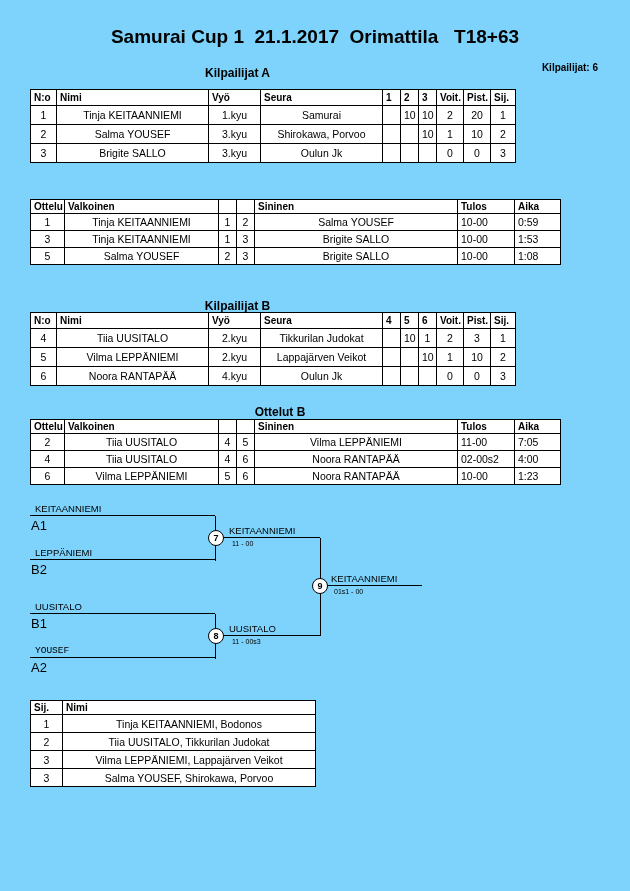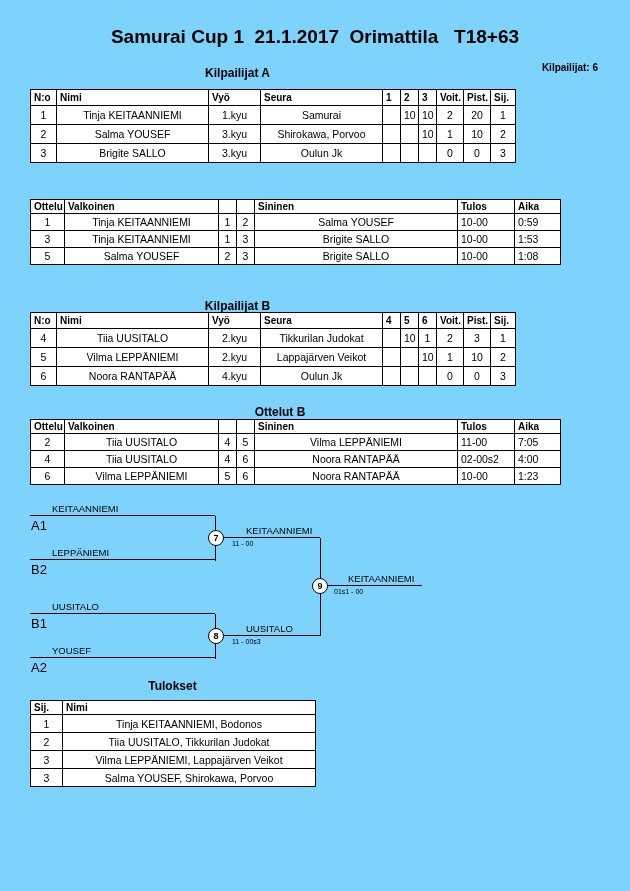--- a/index.html
+++ b/index.html
@@ -19,21 +19,21 @@
   td { font-size:10.5px; }
   .k-table th { height:16px; }  .k-table td { height:19px; }
   .o-table th { height:14px;margin-top:10px; }  .o-table td { height:17px; }
   .t-table th { height:14px; }  .t-table td { height:18px; }
   .tc { text-align:center; }
   .tl { text-align:center; }
   .tr2 { text-align:left; padding-right:5px; }
 
   
   .slot { position:absolute; height:15px; border-bottom:1px solid #000; }
-  .slot-name { position:absolute; left:5px; bottom:1px; font-size:9.5px; white-space:nowrap;margin-left:17px; }
+  .slot-name { position:absolute; left:5px; bottom:1px; font-size:9.5px; white-space:nowrap; }
   .seed { position:absolute; font-size:13px; }
   .vline { position:absolute; width:0; border-left:1px solid #000; }
   .mcircle { position:absolute; width:16px; height:16px; border:1px solid #000; border-radius:50%;
              background:#fff; text-align:center; line-height:14px; font-size:9px; font-weight:bold; z-index:2; }
   .score { position:absolute; font-size:7px; white-space:nowrap; }
 </style>
 </head>
 <body>
 
 <div class="page">
@@ -296,33 +296,32 @@
   <div class="slot" style="left:326px; top:571px; width:96px;">
     <span class="slot-name">KEITAANNIEMI</span>
   </div>
   <div class="score" style="left:334px; top:588px;">01s1 - 00</div>
 
   <div class="slot" style="left:30px; top:599px; width:185px;">
     <span class="slot-name">UUSITALO</span>
   </div>
   <div class="seed" style="left:31px; top:616px;">B1</div>
 
-  <div class="slot" style="left:30px; top:643px; width:185px;">
+  <div class="slot" style="left:30px; top:643px; width:185px;font-family:Liberation Mono, monospace;">
     <span class="slot-name">YOUSEF</span>
   </div>
   <div class="seed" style="left:31px; top:660px;">A2</div>
 
   <div class="vline" style="left:215px; top:614px; height:45px;"></div>
   <div class="mcircle" style="left:208px; top:628px;">8</div>
   <div class="slot" style="left:224px; top:621px; width:96px;">
     <span class="slot-name">UUSITALO</span>
   </div>
   <div class="score" style="left:232px; top:638px;">11 - 00s3</div>
 
-  <div class="sec-heading" style="left:30px; top:679px; width:285px;">Tulokset</div>
   <table class="t-table" style="left:30px; top:700px; width:285px;">
     <colgroup>
       <col style="width:32px">
         <col style="width:253px">
     </colgroup>
     <tbody>
         <tr>
       <th>Sij.</th>
       <th>Nimi</th>
     </tr>

